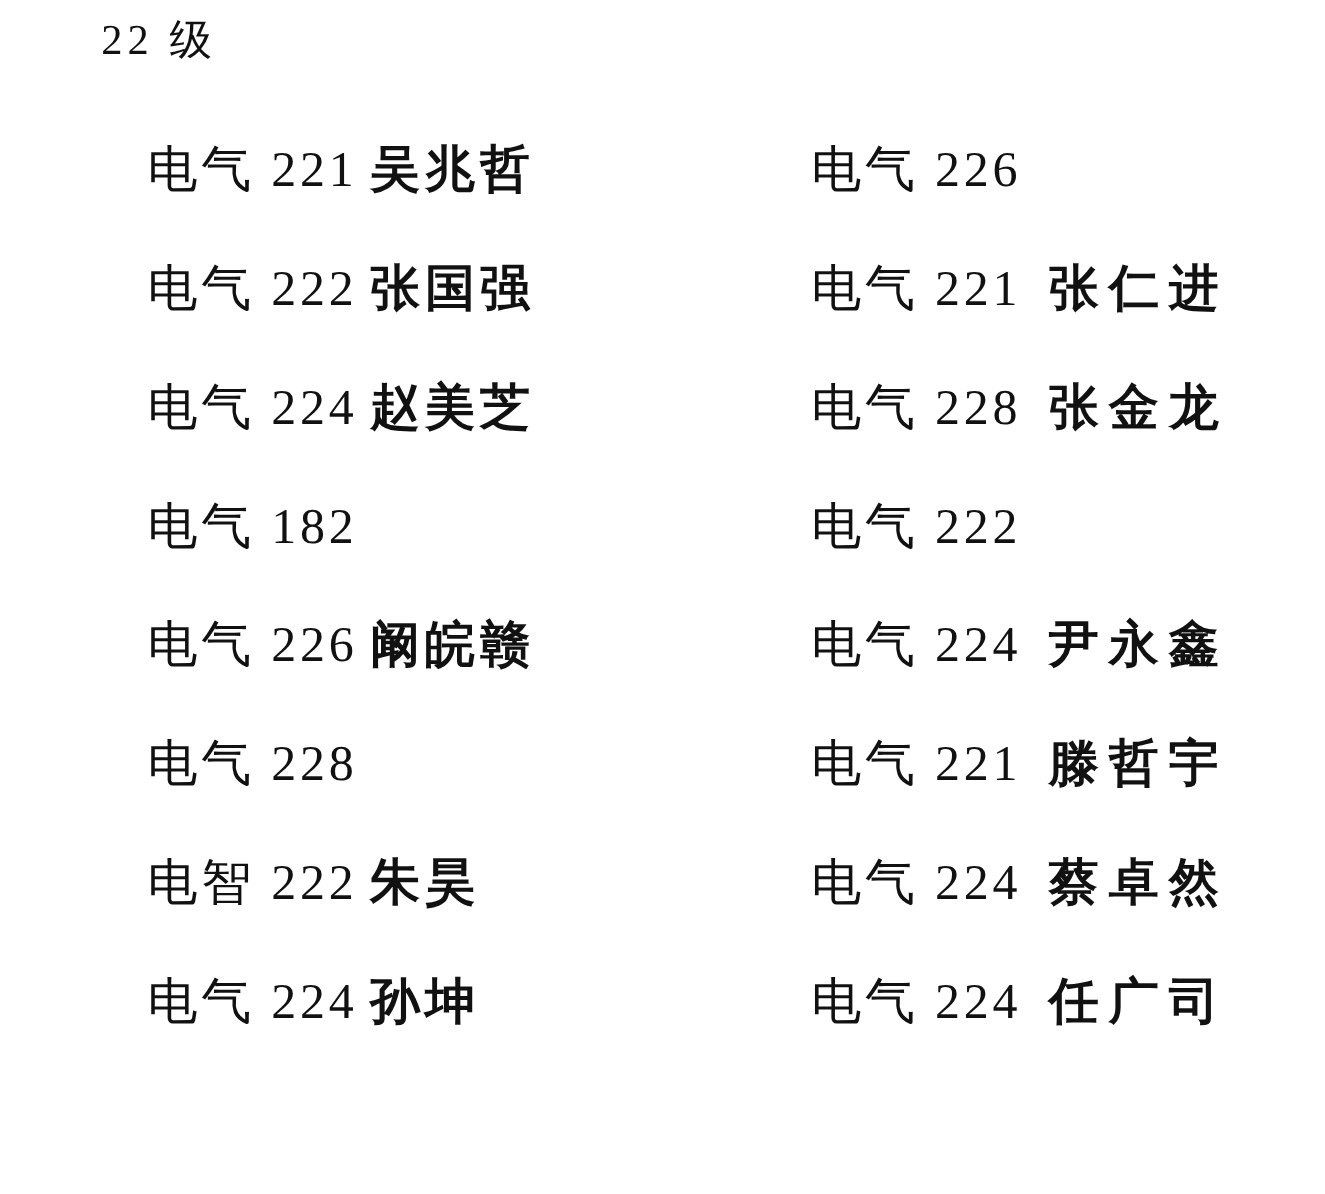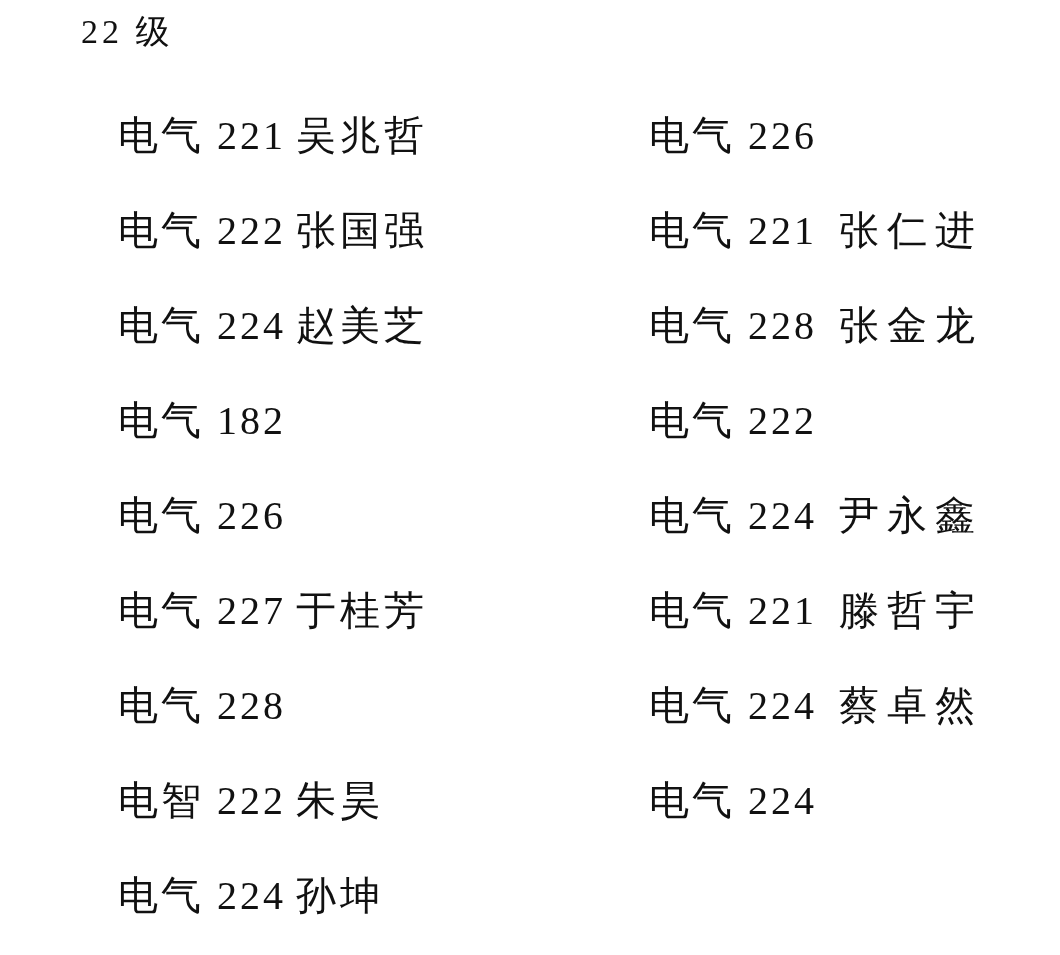--- a/index.html
+++ b/index.html
@@ -39,45 +39,45 @@
     display: flex;
     align-items: center;
     font-size: 40px;
     white-space: pre;
   }
   .cls {
     letter-spacing: 3px;
   }
   .name {
     letter-spacing: 4px;
+    font-weight: bold;
   }
   .column-left  .name { margin-left: 10px; }
   .column-right .name { margin-left: 22px; letter-spacing: 8px; }
 </style>
 </head>
 <body>
 
 <div class="page">
   <h1 class="title">22 级</h1>
 
   <div class="column column-left">
       <div class="entry"><span class="cls">电气 221</span><span class="name">吴兆哲</span></div>
       <div class="entry"><span class="cls">电气 222</span><span class="name">张国强</span></div>
       <div class="entry"><span class="cls">电气 224</span><span class="name">赵美芝</span></div>
       <div class="entry"><span class="cls">电气 182</span></div>
-      <div class="entry"><span class="cls">电气 226</span></div>
-      <div class="entry"><span class="cls">电气 227</span><span class="name">于桂芳</span></div>
+      <div class="entry"><span class="cls">电气 226</span><span class="name">阚皖赣</span></div>
       <div class="entry"><span class="cls">电气 228</span></div>
       <div class="entry"><span class="cls">电智 222</span><span class="name">朱昊</span></div>
       <div class="entry"><span class="cls">电气 224</span><span class="name">孙坤</span></div>
     </div>
 
   <div class="column column-right">
       <div class="entry"><span class="cls">电气 226</span></div>
       <div class="entry"><span class="cls">电气 221</span><span class="name">张仁进</span></div>
       <div class="entry"><span class="cls">电气 228</span><span class="name">张金龙</span></div>
       <div class="entry"><span class="cls">电气 222</span></div>
       <div class="entry"><span class="cls">电气 224</span><span class="name">尹永鑫</span></div>
       <div class="entry"><span class="cls">电气 221</span><span class="name">滕哲宇</span></div>
       <div class="entry"><span class="cls">电气 224</span><span class="name">蔡卓然</span></div>
-      <div class="entry"><span class="cls">电气 224</span></div>
+      <div class="entry"><span class="cls">电气 224</span><span class="name">任广司</span></div>
     </div>
 </div>
 
 </body></html>

